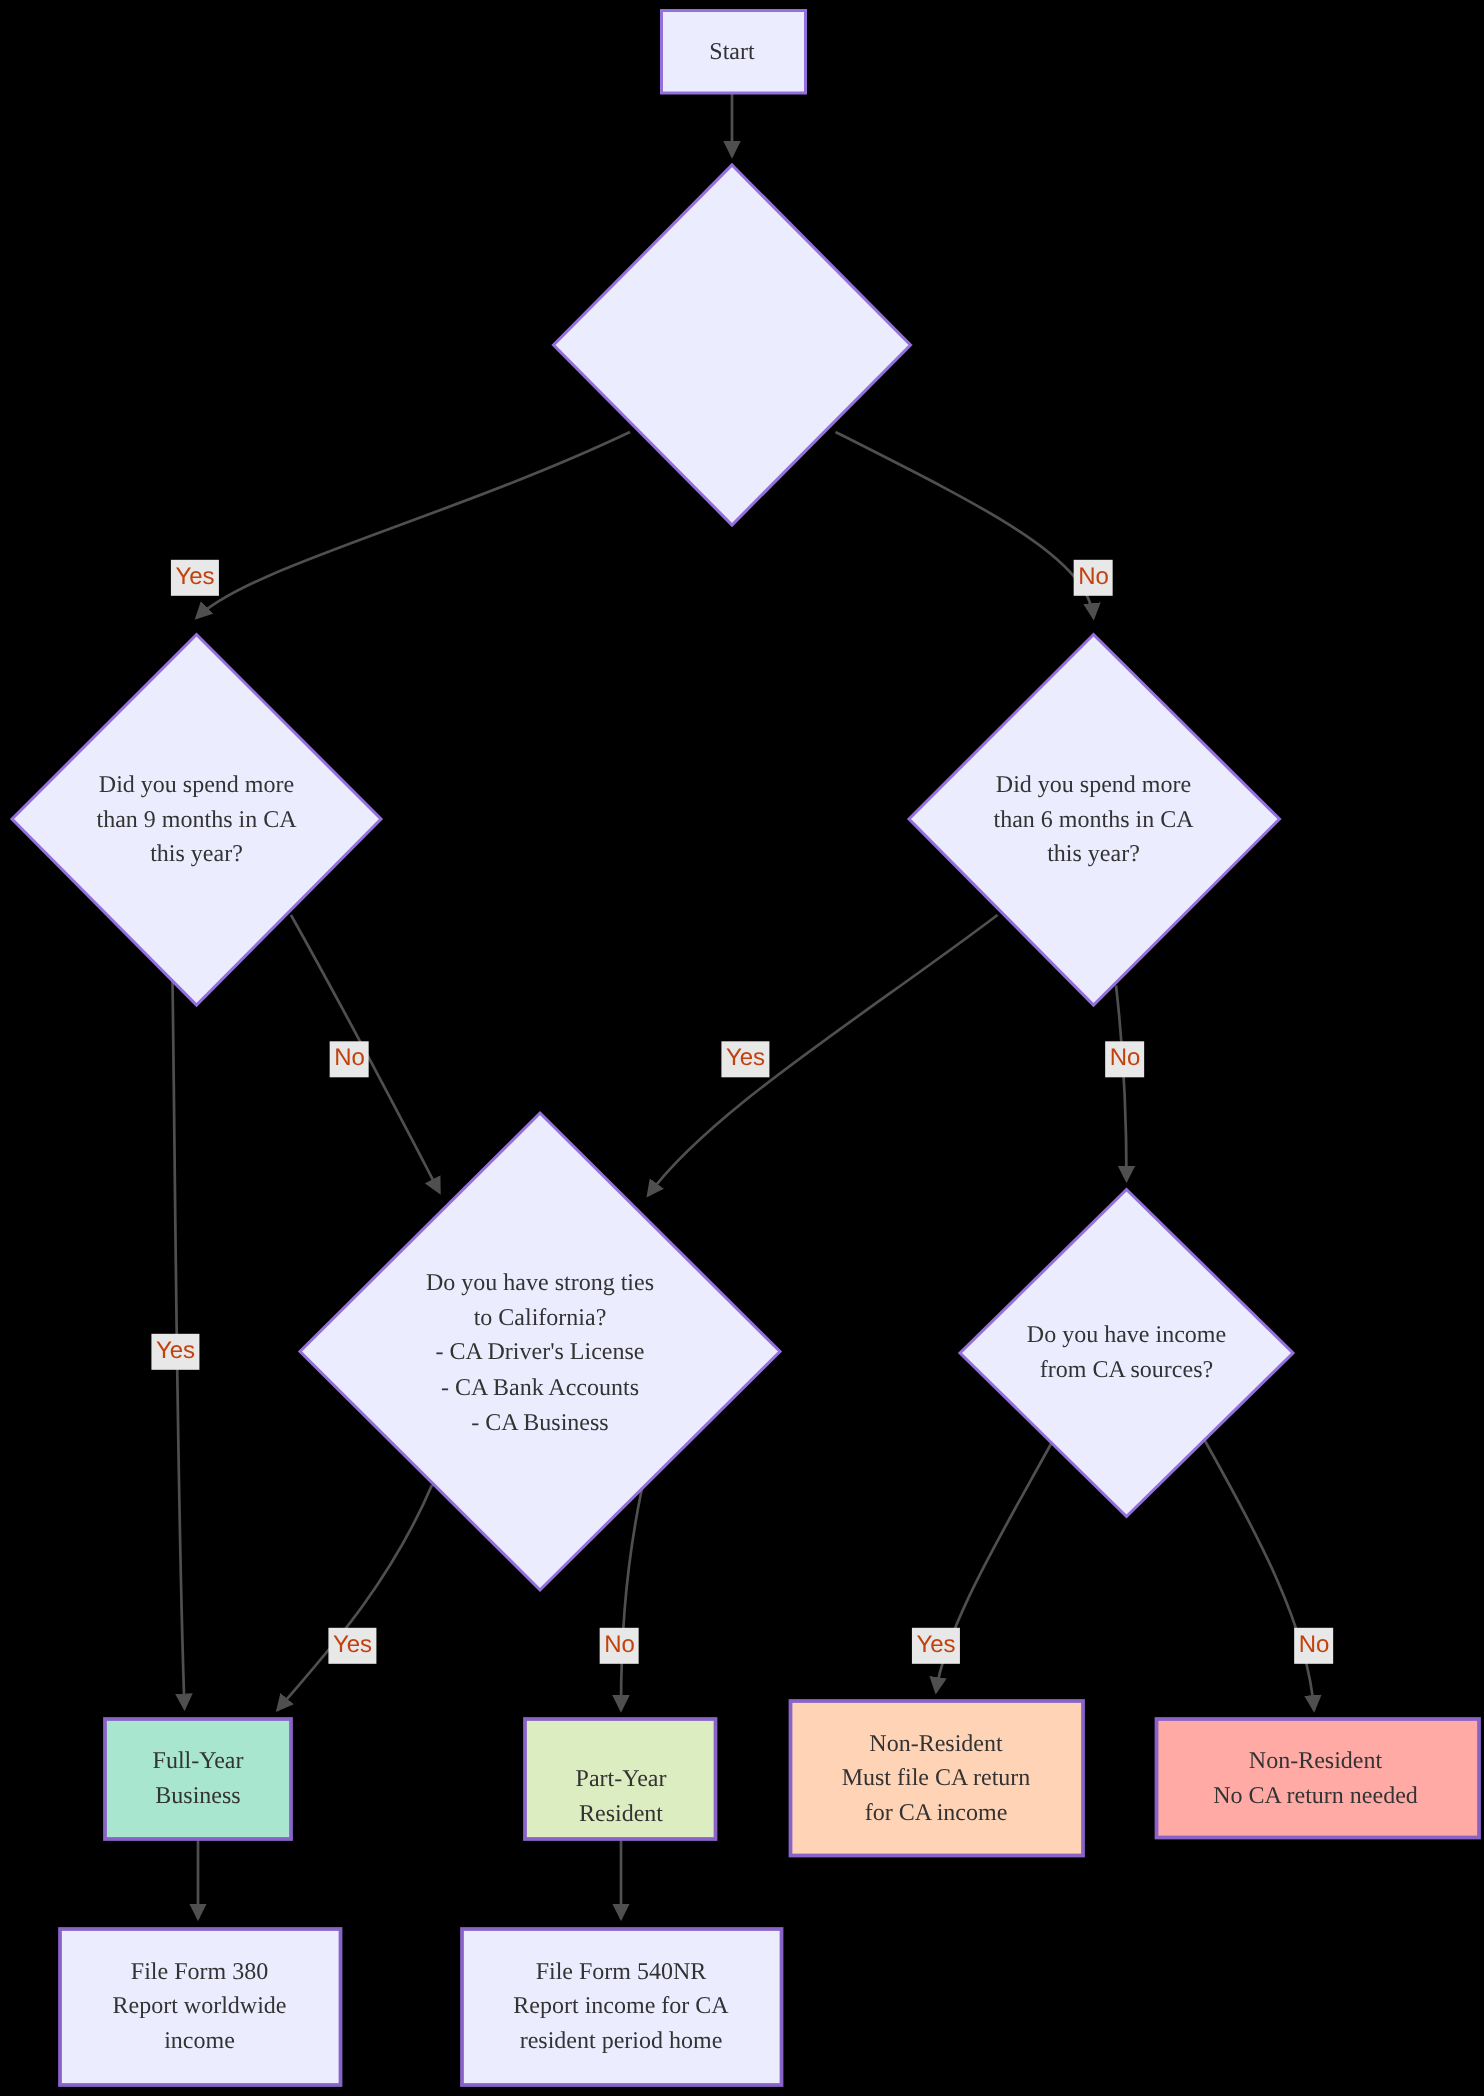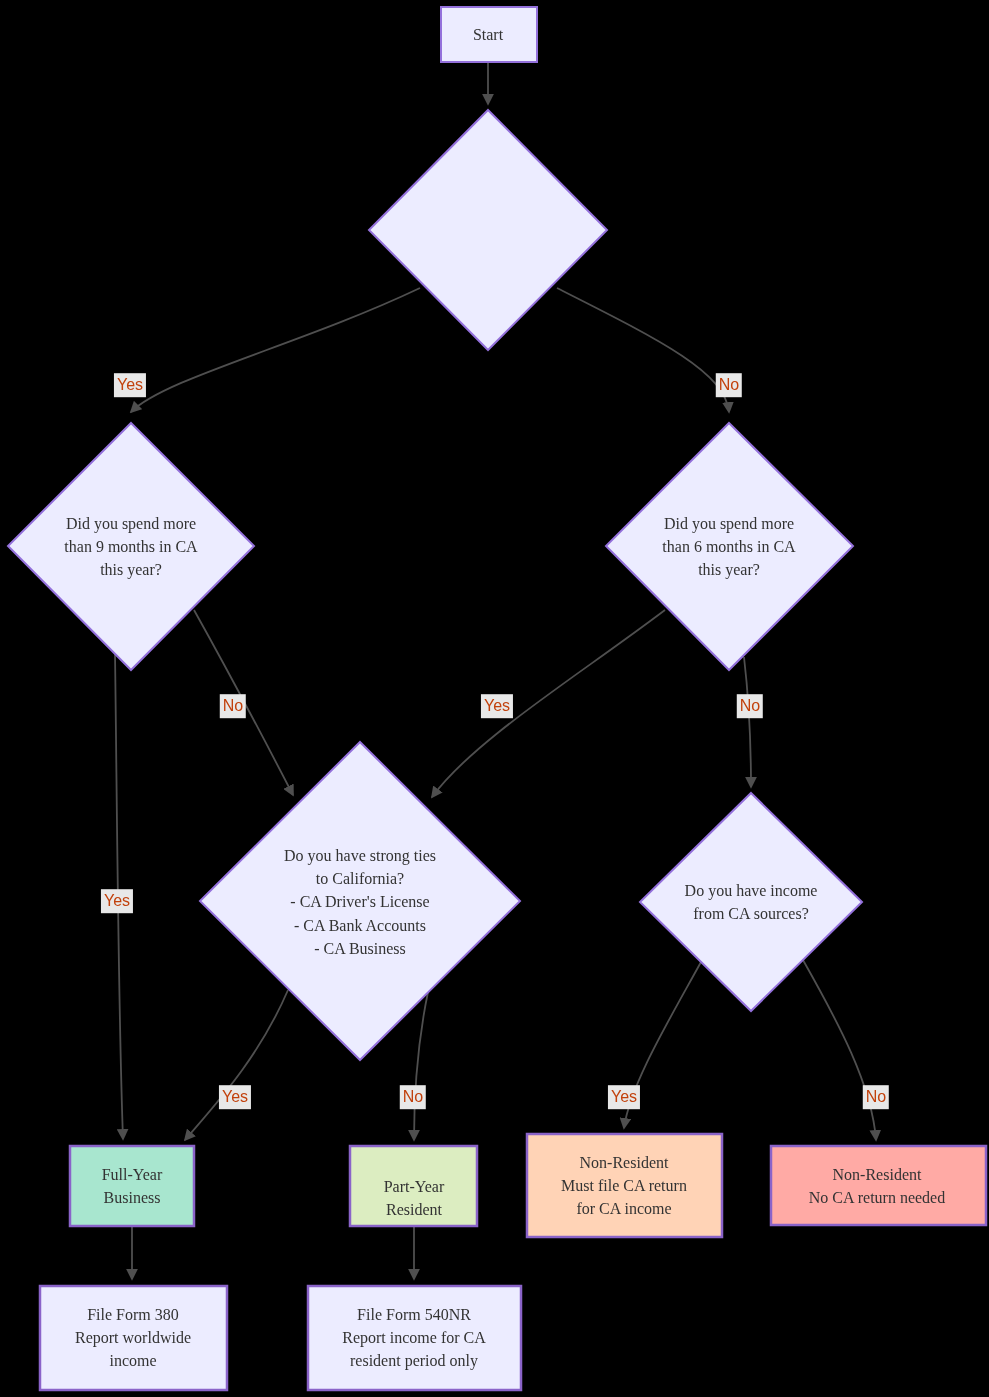--- a/index.html
+++ b/index.html
@@ -140,21 +140,21 @@
 
   <div class="node-label" style="left:877px; top:1186px;">Non-Resident
 No CA return needed</div>
 
   <div class="node-label" style="left:133px; top:1338px;">File Form 380
 Report worldwide
 income</div>
 
   <div class="node-label" style="left:414px; top:1338px;">File Form 540NR
 Report income for CA
-resident period only</div>
+resident period home</div>
 
   <div class="edge-label" style="left:130px; top:385px;">Yes</div>
 
   <div class="edge-label" style="left:729px; top:385px;">No</div>
 
   <div class="edge-label" style="left:117px; top:901px;">Yes</div>
 
   <div class="edge-label" style="left:233px; top:706px;">No</div>
 
   <div class="edge-label" style="left:497px; top:706px;">Yes</div>

